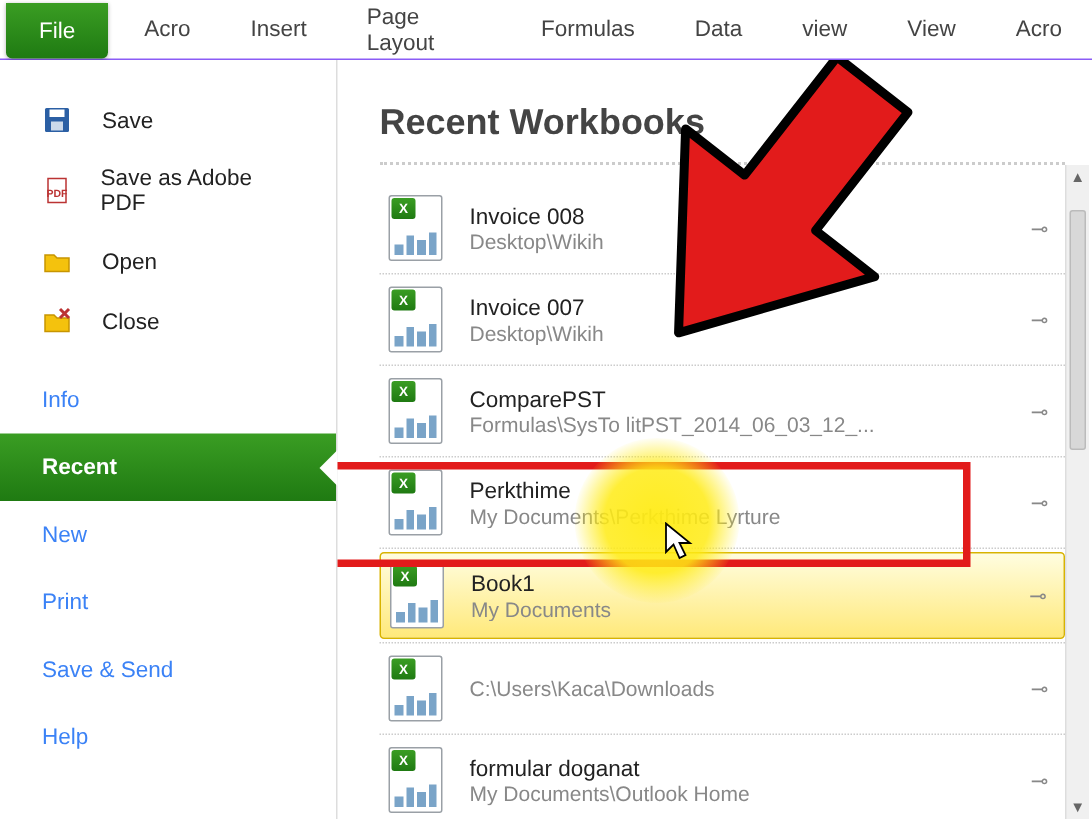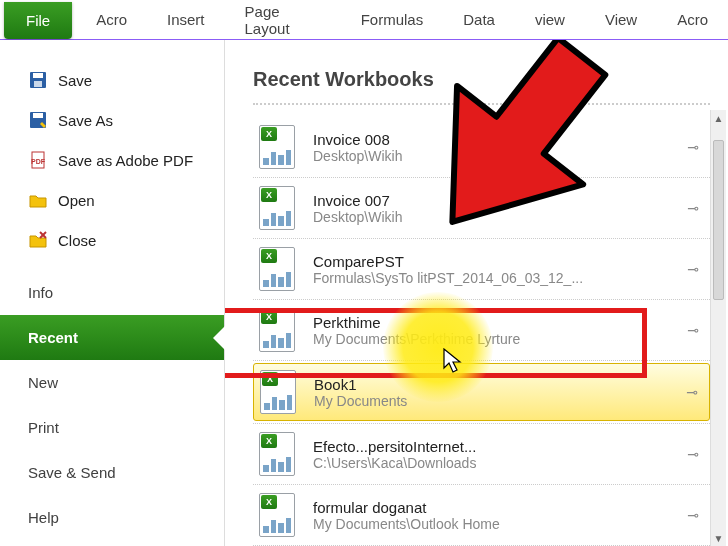--- a/index.html
+++ b/index.html
@@ -7,30 +7,30 @@
 
   
   .ribbon { height: 40px; background: #fff; border-bottom: 1px solid #8b5cf6; display: flex; align-items: stretch; }
   .file-tab { background: linear-gradient(#3a9d23, #1f7a12); color: #fff; font-size: 15px; padding: 0 22px; display: flex; align-items: center; border-radius: 0 0 4px 4px; margin: 2px 4px 0 4px; box-shadow: 0 1px 3px rgba(0,0,0,.3); }
   .tab { color: #444; font-size: 15px; padding: 0 20px; display: flex; align-items: center; cursor: pointer; }
 
   .backstage { display: flex; height: calc(546px - 40px); }
 
   
   .left-col { width: 225px; background: #fff; border-right: 1px solid #ddd; padding-top: 20px; }
-  .file-cmd { display: flex; align-items: center; gap: 10px; padding: 10px 28px; font-size: 15px; color: #222; cursor: pointer; }
+  .file-cmd { display: flex; align-items: center; gap: 20px; padding: 10px 28px; font-size: 15px; color: #222; cursor: pointer; }
   .file-cmd .ico { width: 20px; height: 20px; display: flex; align-items: center; justify-content: center; }
   .left-sep { height: 10px; }
-  .nav-item { padding: 14px 28px; font-size: 15px; color: #404040; cursor: pointer; }
+  .nav-item { padding: 14px 28px; font-size: 15px; color: #3b82f6; cursor: pointer; }
   .nav-item.selected { background: linear-gradient(#3a9d23, #1f7a12); color: #fff; position: relative; font-weight: bold; }
   .nav-item.selected::after { content: ""; position: absolute; right: -1px; top: 50%; transform: translateY(-50%); border: 12px solid transparent; border-right-color: #fff; }
 
   
   .right-pane { flex: 1; padding: 28px 18px 0 28px; position: relative; overflow: hidden; }
-  .section-title { font-size: 20px; font-weight: 600; color: #444; margin-bottom: 12px; }
+  .section-title { font-size: 24px; font-weight: 600; color: #444; margin-bottom: 12px; }
   .dotted { border-bottom: 2px dotted #ccc; margin-bottom: 14px; }
 
   .wb-list { position: relative; }
   .wb-item { display: flex; align-items: center; gap: 18px; padding: 6px 6px 6px 6px; position: relative; min-height: 52px; }
   .wb-item .doc-ico { width: 36px; height: 44px; flex: 0 0 36px; position: relative; }
   .doc-ico .page { position: absolute; inset: 0; background: #fff; border: 1px solid #9aa0a6; border-radius: 2px; }
   .doc-ico .badge { position: absolute; left: 2px; top: 2px; width: 16px; height: 14px; background: linear-gradient(#3a9d23,#1f7a12); color: #fff; font-size: 9px; font-weight: bold; display: flex; align-items: center; justify-content: center; border-radius: 2px; }
   .doc-ico .bars { position: absolute; left: 4px; right: 4px; bottom: 4px; height: 18px; display: flex; align-items: flex-end; gap: 2px; }
   .doc-ico .bars span { flex: 1; background: #7aa4c8; }
   .doc-ico .bars span:nth-child(1){height:40%} .doc-ico .bars span:nth-child(2){height:70%} .doc-ico .bars span:nth-child(3){height:55%} .doc-ico .bars span:nth-child(4){height:85%}
@@ -86,30 +86,20 @@
             <rect x="1" y="1" width="16" height="16" fill="#2b5fa4" rx="1"></rect>
             <rect x="4" y="2" width="10" height="5" fill="#fff"></rect>
             <rect x="5" y="10" width="8" height="6" fill="#cbd9ea"></rect>
           </svg>
         </span>
       <span>Save</span>
     </div>
     <div class="file-cmd">
       <span class="ico">
           <svg width="18" height="18">
-            <rect x="1" y="1" width="16" height="16" fill="#2b5fa4" rx="1"></rect>
-            <rect x="4" y="2" width="10" height="5" fill="#fff"></rect>
-            <path d="M13 11 l4 4 l-2 2 l-4-4z" fill="#f4c20d"></path>
-          </svg>
-        </span>
-      <span>Save As</span>
-    </div>
-    <div class="file-cmd">
-      <span class="ico">
-          <svg width="18" height="18">
             <rect x="3" y="1" width="12" height="16" fill="#fff" stroke="#b33"></rect>
             <text x="9" y="13" font-size="7" text-anchor="middle" fill="#b33" font-weight="bold">PDF</text>
           </svg>
         </span>
       <span>Save as Adobe PDF</span>
     </div>
     <div class="file-cmd">
       <span class="ico">
           <svg width="18" height="18">
             <path d="M1 5h6l2 2h8v9H1z" fill="#f4c20d" stroke="#c79500"></path>
@@ -238,21 +228,20 @@
             <div class="page"></div>
             <div class="badge">X</div>
             <div class="bars">
               <span></span>
               <span></span>
               <span></span>
               <span></span>
             </div>
           </div>
           <div class="wb-text">
-            <div class="wb-title">Efecto...persitoInternet...</div>
             <div class="wb-path">C:\Users\Kaca\Downloads</div>
           </div>
           <div class="pin">⊸</div>
         </div>
         <div class="sep"></div>
         <div class="wb-item">
           <div class="doc-ico">
             <div class="page"></div>
             <div class="badge">X</div>
             <div class="bars">

